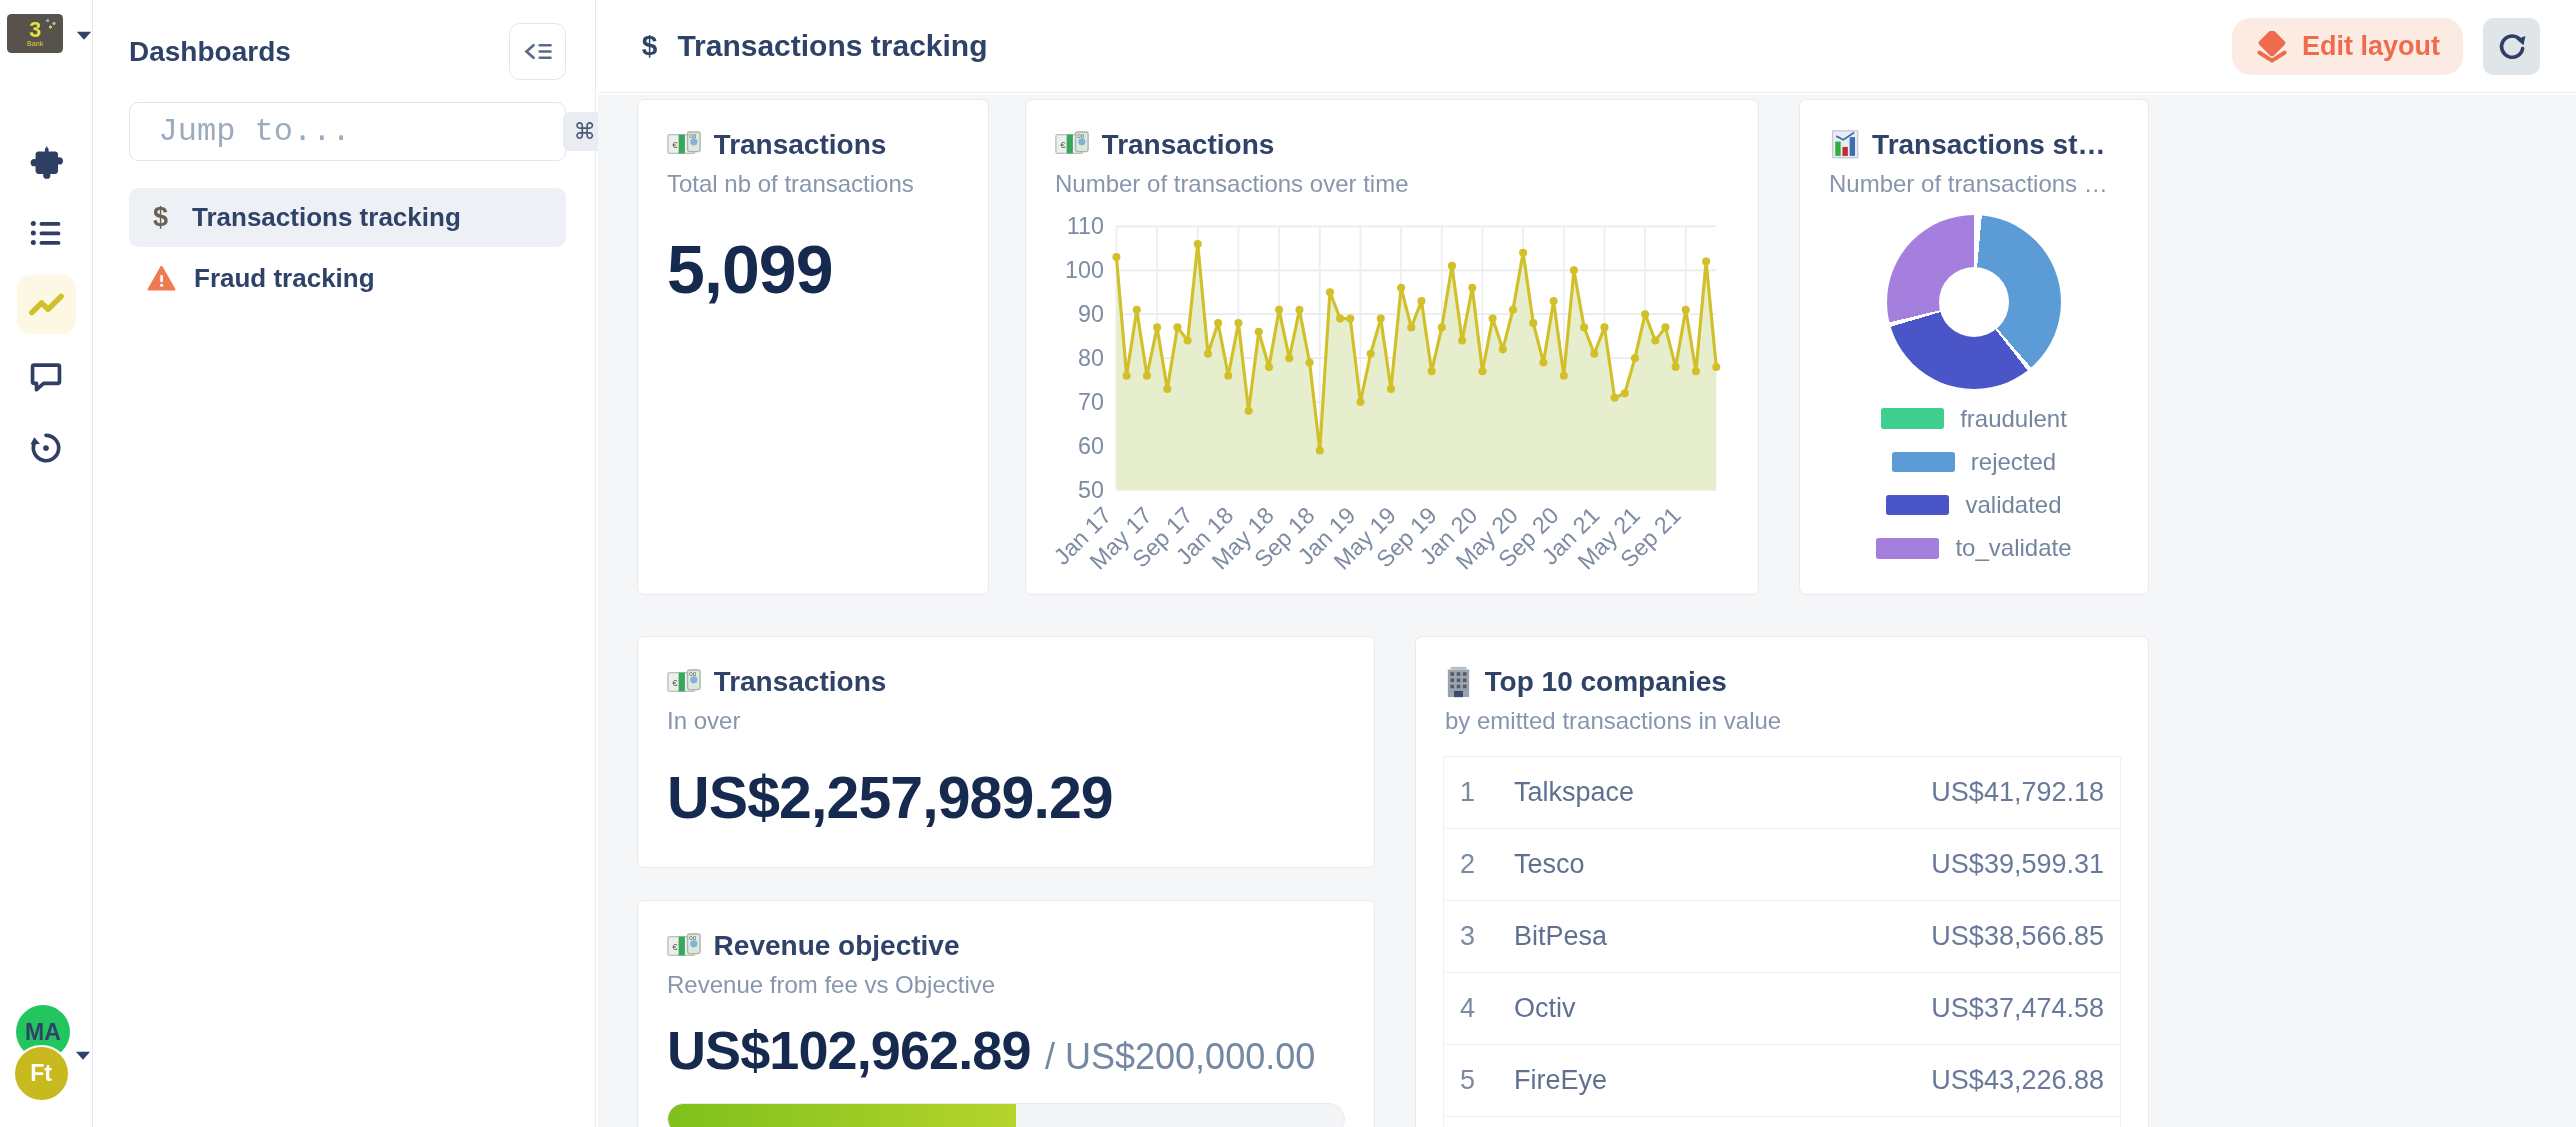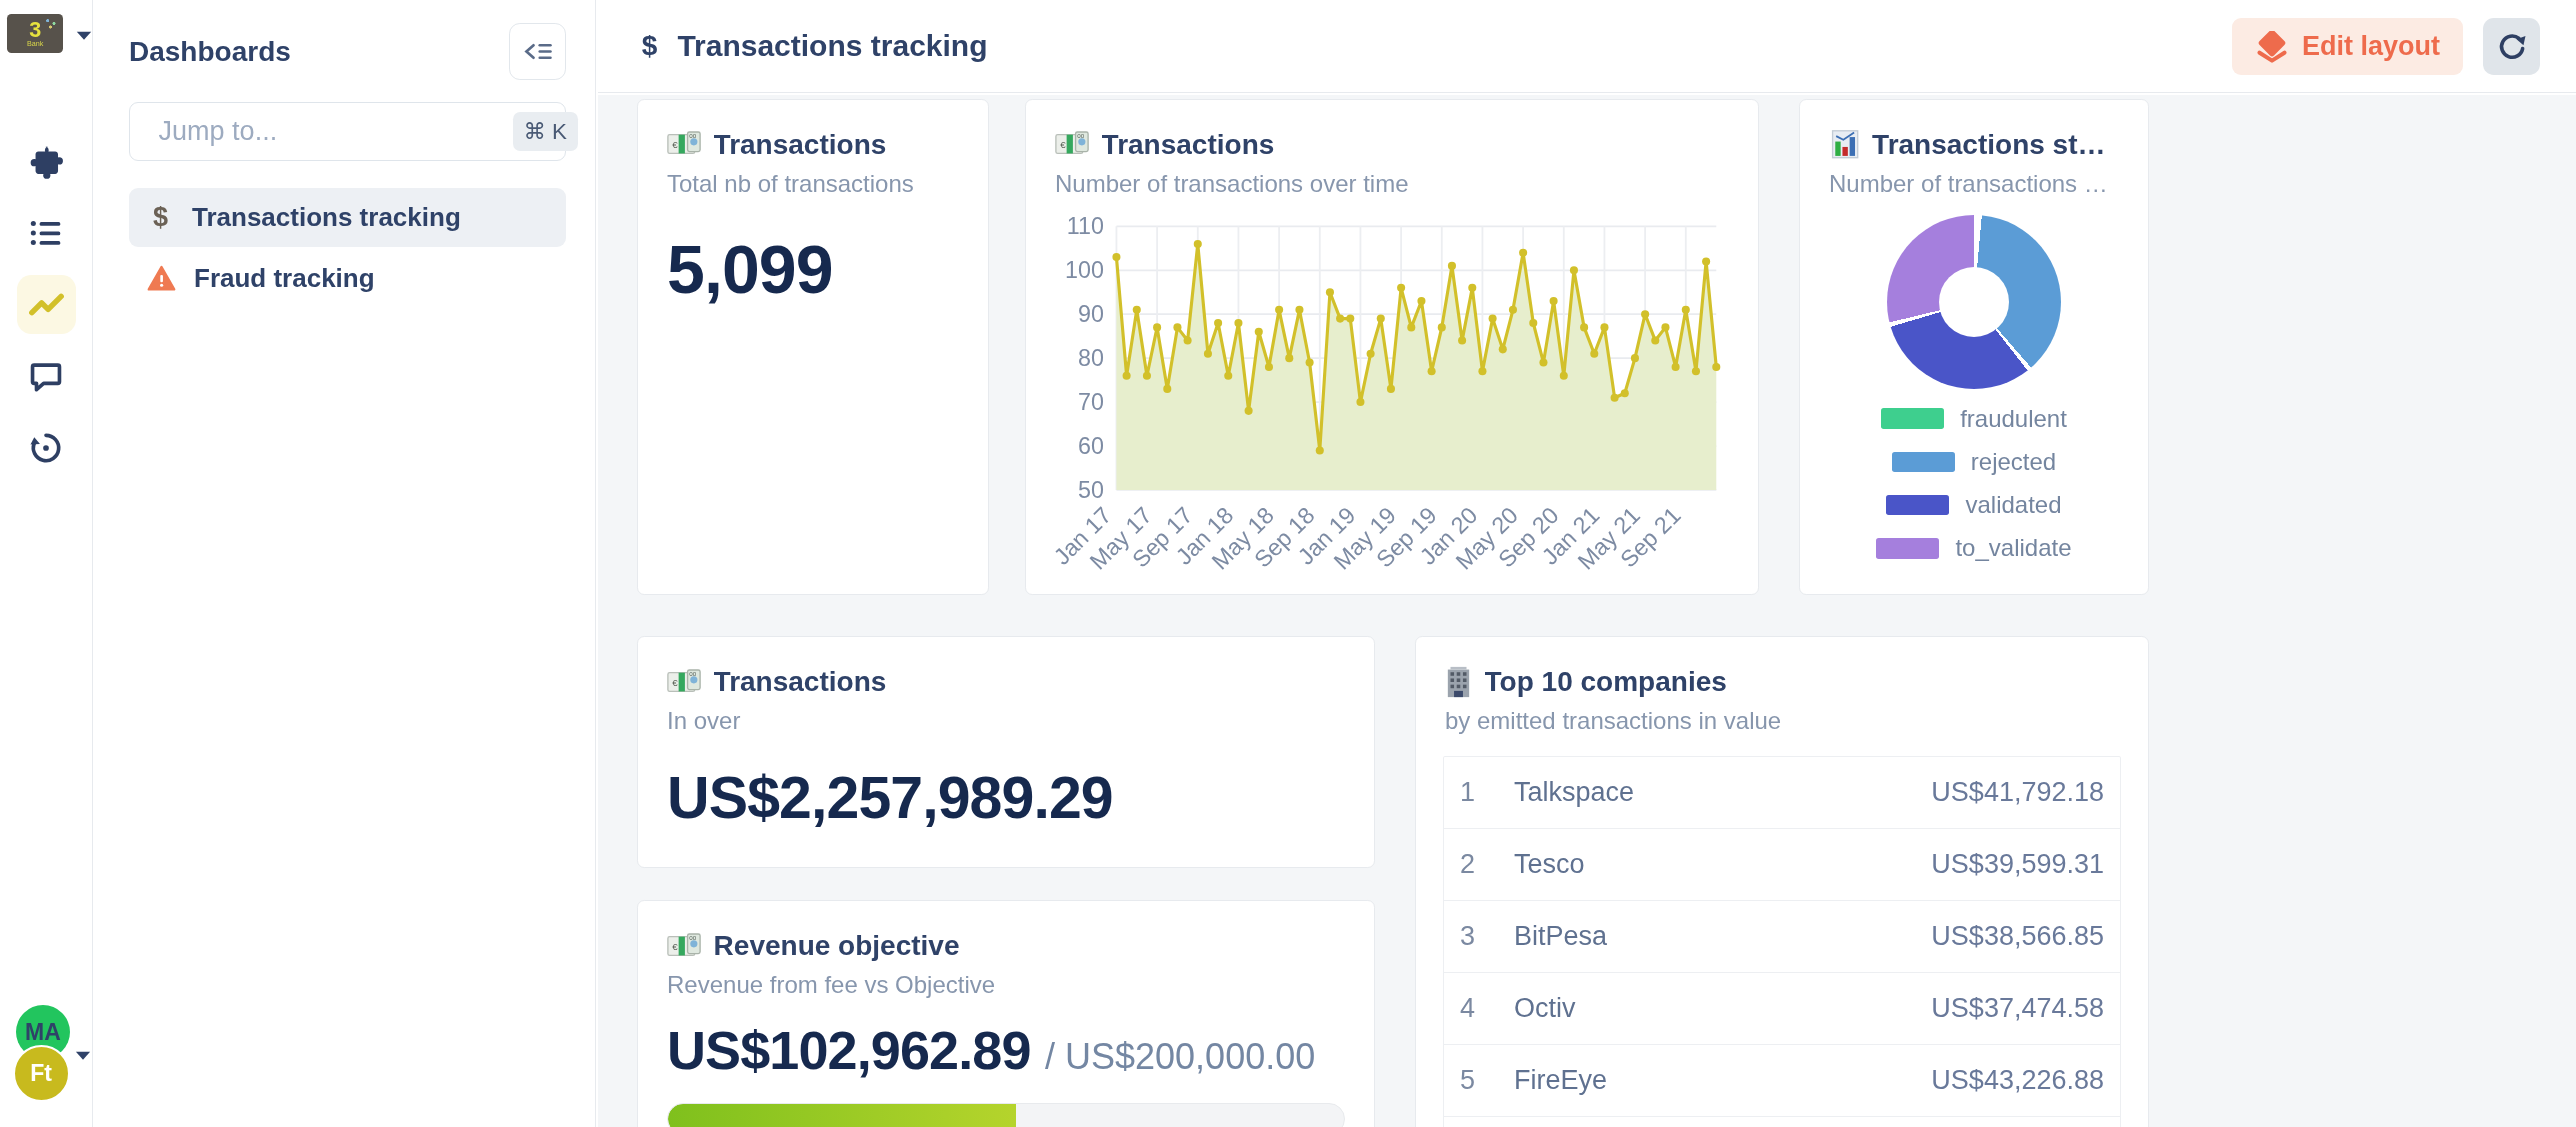--- a/index.html
+++ b/index.html
@@ -36,42 +36,42 @@
   .sidebar { position:absolute; left:93px; top:0; width:503px; height:1127px;
     background:#fff; border-right:1.8px solid #e7eaee; }
   .sb-head { position:absolute; left:36px; right:29px; top:23px; height:57px;
     display:flex; align-items:center; justify-content:space-between; }
   .sb-title { font-size:28px; font-weight:bold; color:#2f4268; }
   .collapse-btn { width:57px; height:57px; border:1.8px solid #e2e7ec; border-radius:10.8px;
     background:#fff; display:flex; align-items:center; justify-content:center; cursor:pointer; }
   .search { position:absolute; left:36px; right:29px; top:102px; height:59px;
     border:1.8px solid #dfe5eb; border-radius:9px; background:#fff;
     display:flex; align-items:center; padding:0 10.8px 0 16px; cursor:text; }
-  .search input { flex:1; border:none; outline:none; font-size:27px; color:#42527a;
-    margin-left:12.6px; font-family:Liberation Sans, sans-serif; background:transparent; }
+  .search input { flex:1; border:none; outline:none; font-size:32px; color:#42527a;
+    margin-left:12.6px; font-family:Liberation Mono, monospace; background:transparent; }
   .search input::placeholder { color:#9dabc0; }
   .kbd { background:#e9edf1; color:#4a5a75; border-radius:7.2px; font-size:22.4px;
     padding:6.3px 10.8px; white-space:nowrap; }
   .sb-list { position:absolute; left:36px; right:29px; top:188px; }
   .sb-item { height:59px; border-radius:9px; display:flex; align-items:center;
     padding:0 18px; cursor:pointer; margin-bottom:1.8px; }
   .sb-item.active { background:#edf0f4; }
   .sb-item .lbl { font-size:26px; color:#2f4268; font-weight:bold; margin-left:18px; }
   .sb-item.plain .lbl { font-weight:bold; }
   .dollar-ic { font-size:27px; font-weight:bold; color:#6b6155; width:27px; text-align:center; }
 
   
   .main-header { position:absolute; left:598px; top:0; right:0; height:93px;
     background:#fff; border-bottom:1.8px solid #e7eaee; }
   .mh-title { position:absolute; left:38px; top:0; height:92px; display:flex;
     align-items:center; }
   .mh-title .dollar-ic { color:#2f4268; font-size:28px; }
   .mh-title .t { font-size:30px; font-weight:bold; color:#2f4268; margin-left:14.4px; }
   .edit-btn { position:absolute; right:113px; top:18px; height:57px; padding:0 23px;
-    background:#fcebe3; border:none; border-radius:9px; display:flex; align-items:center;
+    background:#fcebe3; border:none; border-radius:19px; display:flex; align-items:center;
     gap:12.6px; cursor:pointer; }
   .edit-btn span { color:#ee6b4c; font-size:27px; font-weight:bold; }
   .refresh-btn { position:absolute; right:36px; top:18px; width:57px; height:57px;
     background:#e0e5ea; border:none; border-radius:10.8px; display:flex; align-items:center;
     justify-content:center; cursor:pointer; }
 
   .content { position:absolute; left:598px; top:95px; right:0; bottom:0;
     background:#f4f6f8; overflow:hidden; }
   .card { position:absolute; background:#fff; border:1.8px solid #e7eaee; border-radius:7.2px;
     padding:29px; }

